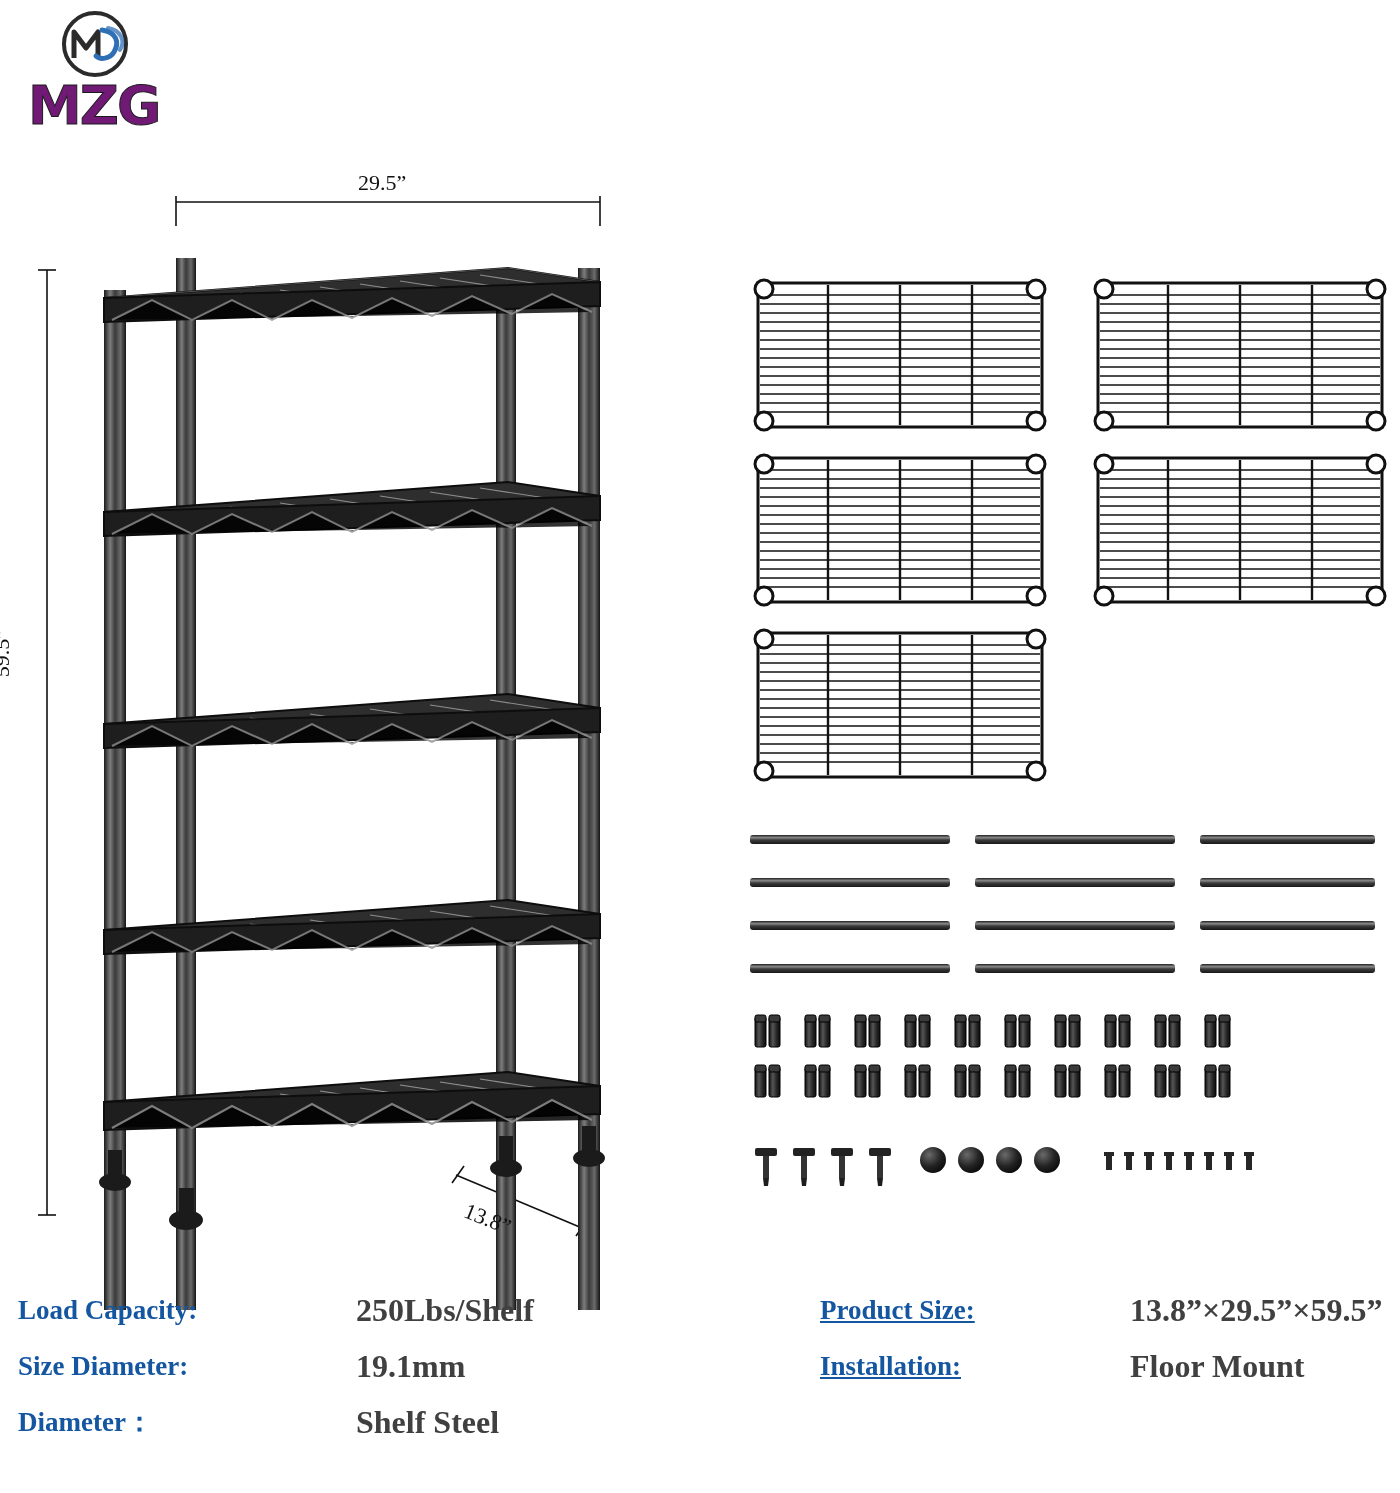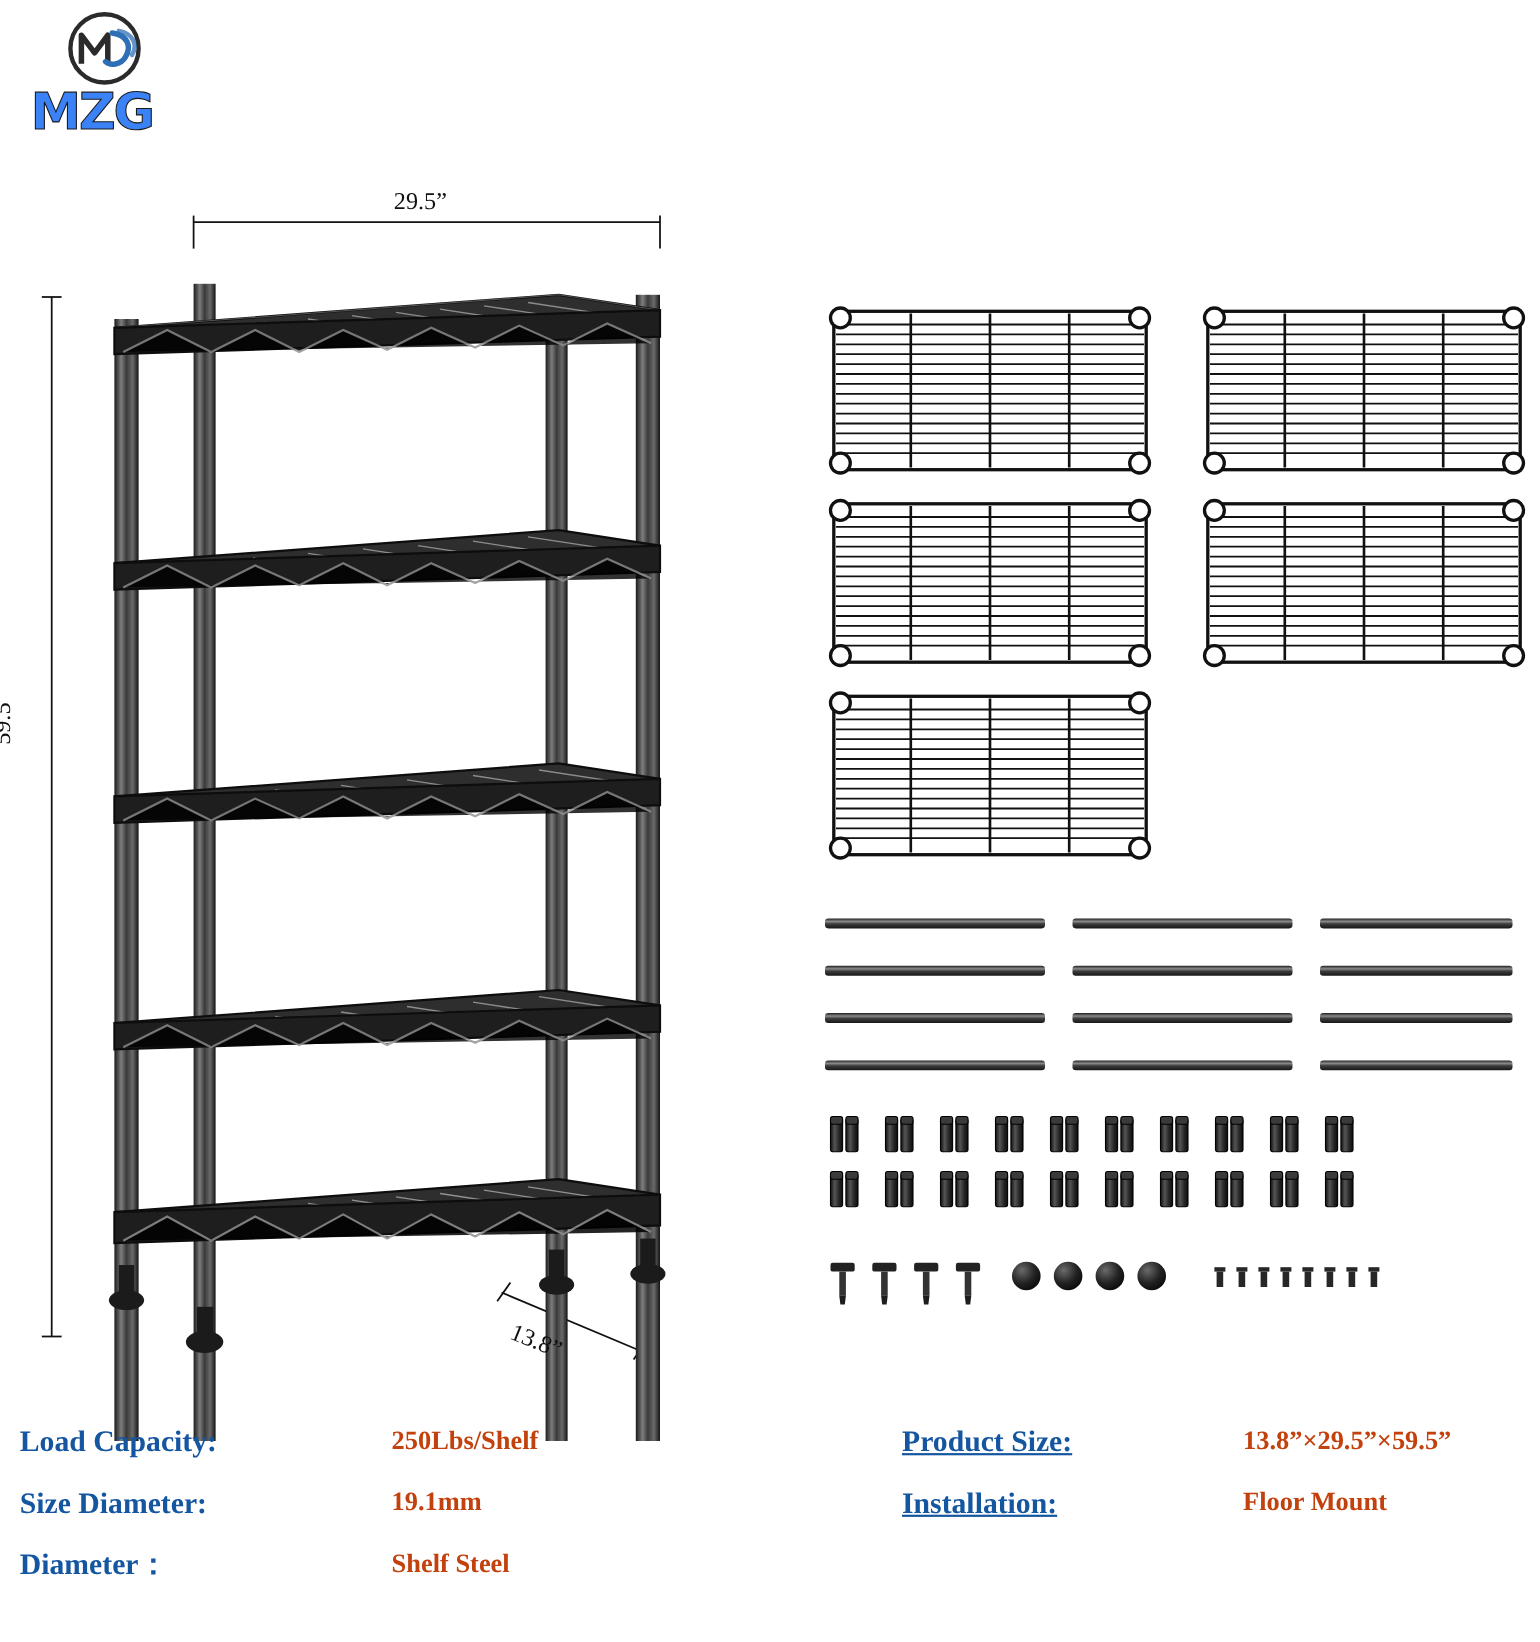--- a/index.html
+++ b/index.html
@@ -29,23 +29,23 @@
     top: 0px;
     width: 78px;
     height: 72px;
   }
   #logo .wordmark {
     position: absolute;
     left: 10px;
     top: 64px;
     font-family: "DejaVu Sans", sans-serif;
     font-weight: bold;
-    font-size: 46px;
+    font-size: 54px;
     letter-spacing: -2px;
-    color: #3b82f6;
+    color: #701a75;
     -webkit-text-stroke: 1px #1a1a1a;
   }
 
   
   #diagram {
     position: absolute;
     left: 0;
     top: 130px;
     width: 1180px;
     height: 1180px;
@@ -90,22 +90,22 @@
     position: absolute;
     font-family: "Liberation Serif", serif;
     font-weight: bold;
     font-size: 27px;
     color: #1456a0;
   }
   .spec-val {
     position: absolute;
     font-family: "Liberation Serif", serif;
     font-weight: bold;
-    font-size: 24px;
-    color: #c2410c;
+    font-size: 32px;
+    color: #404040;
   }
   .col-left .spec-key { left: 18px; }
   .col-left .spec-val { left: 356px; }
   .col-right .spec-key { left: 820px; text-decoration: underline; }
   .col-right .spec-val { left: 1130px; font-family: Liberation Serif, serif; }
   .r0 { top: 0px; }
   .r1 { top: 56px; }
   .r2 { top: 112px; }
 </style>
 </head>

